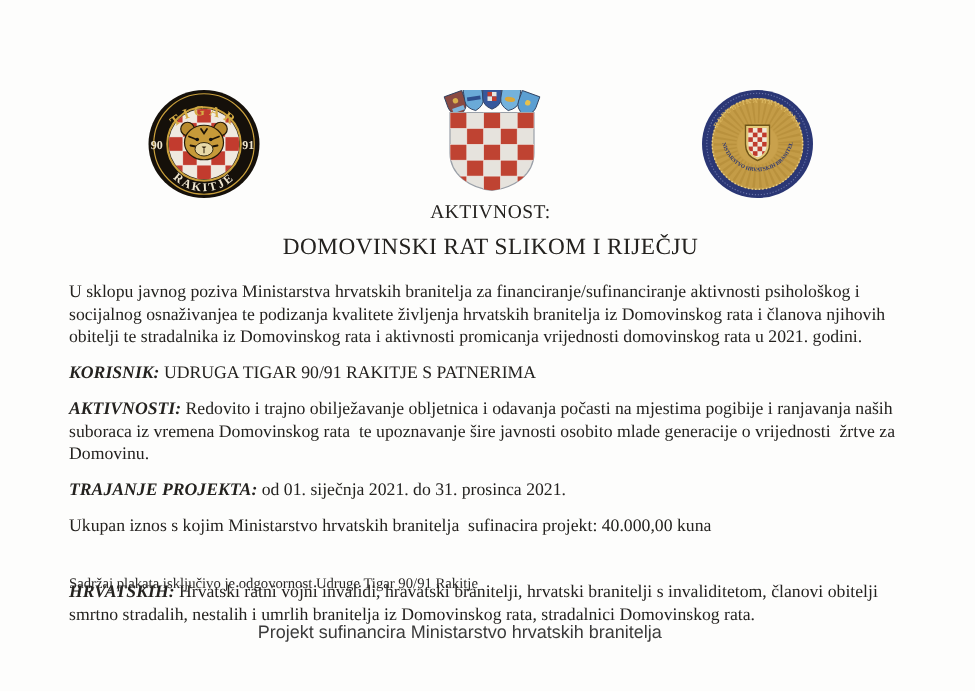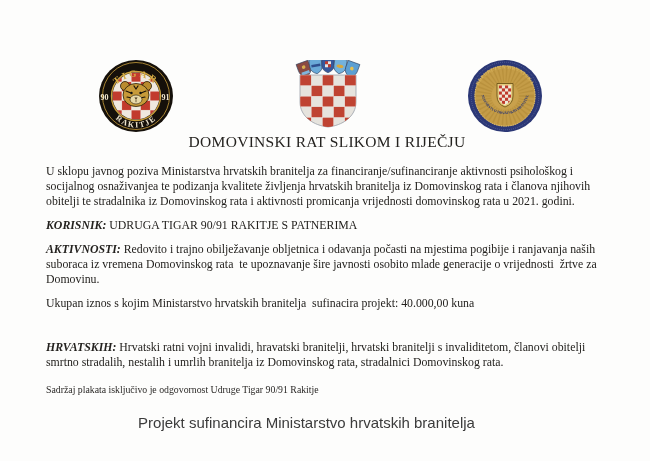--- a/index.html
+++ b/index.html
@@ -17,21 +17,21 @@
   .logo-coa{left:289px;top:60px;width:78px;height:70px;}
   .logo-seal{left:466px;top:59px;width:78px;height:74px;}
   .content{position:absolute;top:133px;left:46px;width:562px;}
   .activity-label{text-align:center;font-size:13px;margin:0 0 7px 0;letter-spacing:.3px;}
   .main-title{text-align:center;font-size:15.5px;font-weight:normal;margin:0 0 13px 0;letter-spacing:.3px;}
   .para{font-size:11.8px;line-height:15px;margin:0 0 9px 0;white-space:pre-wrap;}
   .para b{font-weight:bold;font-style:italic;}
   .para.gap-after{margin-bottom:29px;}
   .disclaimer{position:absolute;top:384px;left:46px;width:562px;font-size:9.8px;color:#2a2826;}
   .footer-line{position:absolute;top:414px;left:0;width:613px;text-align:center;
-    font-family:"Liberation Sans","DejaVu Sans",sans-serif;font-size:15px;color:#3b3b3b;}
+    font-family:"Liberation Sans","DejaVu Sans",sans-serif;font-size:12px;color:#3b3b3b;}
 </style>
 </head>
 <body>
 
 <div class="poster">
 
   <div class="logos-row">
 
     <div class="logo logo-tiger">
       <svg width="78" height="74" viewBox="0 0 78 74">
@@ -178,24 +178,26 @@
         </text>
         <path id="sealbot" d="M 15.5,36 A 24,24 0 0 0 62.5,36" fill="none"></path>
         <text font-size="3.6" font-weight="bold" fill="#2b3775" font-family="Liberation Serif,serif">
           <textPath href="#sealbot" startOffset="50%" text-anchor="middle">MINISTARSTVO HRVATSKIH BRANITELJA</textPath>
         </text>
       </svg>
     </div>
   </div>
 
   <div class="content">
+    <p class="activity-label">AKTIVNOST:</p>
     <p class="main-title">DOMOVINSKI RAT SLIKOM I RIJEČJU</p>
     <p class="para">U sklopu javnog poziva Ministarstva hrvatskih branitelja za financiranje/sufinanciranje aktivnosti psihološkog i socijalnog osnaživanjea te podizanja kvalitete življenja hrvatskih branitelja iz Domovinskog rata i članova njihovih obitelji te stradalnika iz Domovinskog rata i aktivnosti promicanja vrijednosti domovinskog rata u 2021. godini.</p>
     <p class="para"><b>KORISNIK:</b> <span>UDRUGA TIGAR 90/91 RAKITJE S PATNERIMA</span></p>
     <p class="para"><b>AKTIVNOSTI:</b> <span>Redovito i trajno obilježavanje obljetnica i odavanja počasti na mjestima pogibije i ranjavanja naših suboraca iz vremena Domovinskog rata  te upoznavanje šire javnosti osobito mlade generacije o vrijednosti  žrtve za Domovinu.</span></p>
+    <p class="para"><b>TRAJANJE PROJEKTA:</b> <span>od 01. siječnja 2021. do 31. prosinca 2021.</span></p>
     <p class="para gap-after">Ukupan iznos s kojim Ministarstvo hrvatskih branitelja  sufinacira projekt: 40.000,00 kuna</p>
     <p class="para"><b>HRVATSKIH:</b> <span>Hrvatski ratni vojni invalidi, hravatski branitelji, hrvatski branitelji s invaliditetom, članovi obitelji smrtno stradalih, nestalih i umrlih branitelja iz Domovinskog rata, stradalnici Domovinskog rata.</span></p>
   </div>
 
   <div class="disclaimer">Sadržaj plakata isključivo je odgovornost Udruge Tigar 90/91 Rakitje</div>
   <div class="footer-line">Projekt sufinancira Ministarstvo hrvatskih branitelja</div>
 
 </div>
 
 </body></html>

